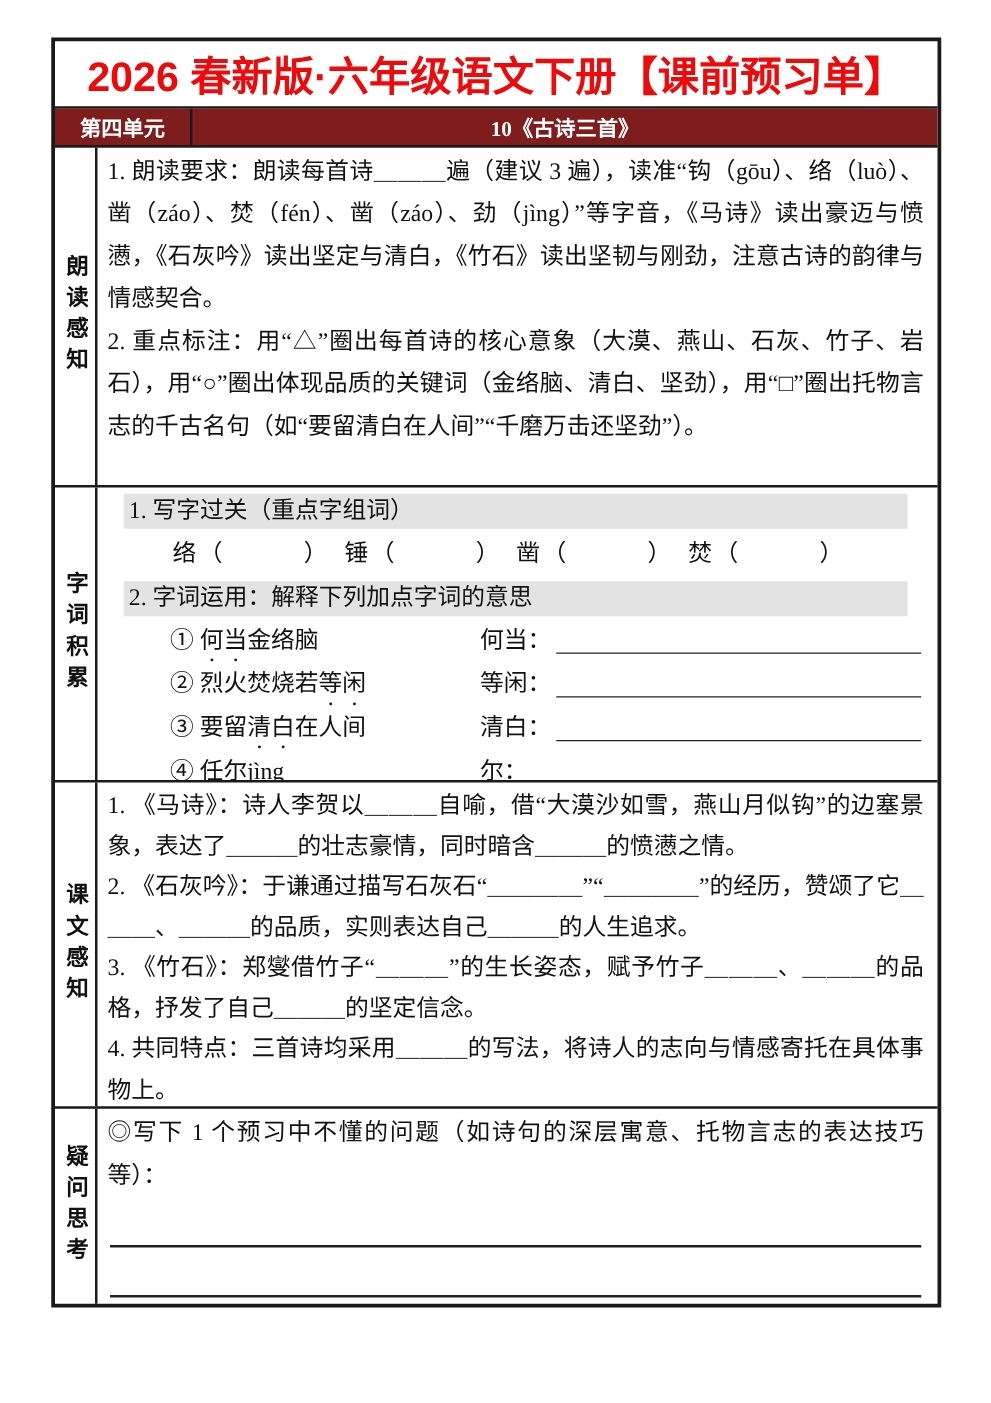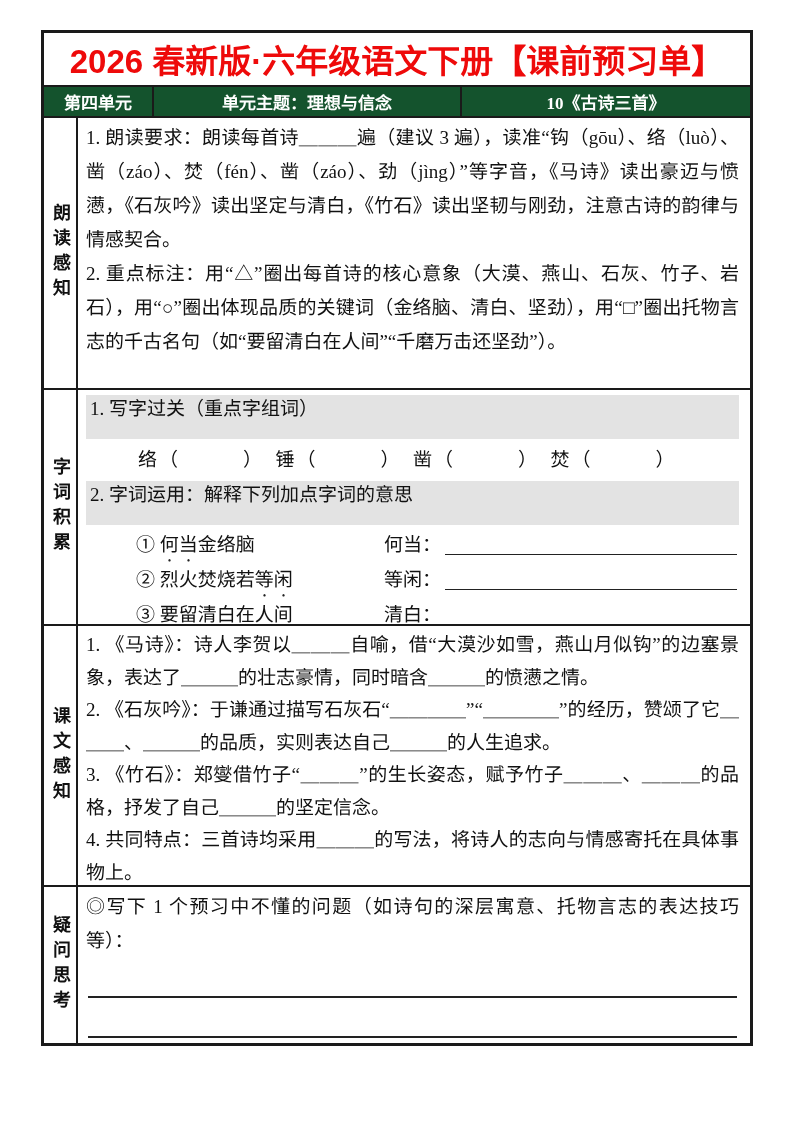--- a/index.html
+++ b/index.html
@@ -30,21 +30,21 @@
     font-weight: 900;
     font-size: 33px;
     color: #ee0a0a;
     white-space: nowrap;
     letter-spacing: 0px;
   }
   
   .info-bar {
     height: 31px;
     display: flex;
-    background: #14532d;
+    background: #7f1d1d;
     border-bottom: 2px solid #1a1a1a;
     font-family: "Liberation Sans", sans-serif;
     font-weight: bold;
     font-size: 17px;
     color: #ffffff;
   }
   .info-cell {
     display: flex; align-items: center; justify-content: center;
     white-space: nowrap;
   }
@@ -90,23 +90,23 @@
     min-width: 40px;
     border-bottom: 1.5px solid #222;
     align-self: flex-end;
     margin: 0 2px 7px 4px;
     height: 2px;
   }
   
   .band {
     background: #e3e3e3;
     line-height: 28px;
-    height: 44px;
+    height: 28px;
     padding-left: 4px;
-    margin: 2px 0;
+    margin: 2px 13px;
     white-space: nowrap;
   }
   .char-row {
     line-height: 38px;
     height: 38px;
     margin-left: 52px;
     letter-spacing: 2px;
     white-space: nowrap;
   }
   .word-row {
@@ -138,21 +138,20 @@
 <body>
 
 <div class="sheet">
 
   <div class="title-row">
     <span class="title-text">2026 春新版·六年级语文下册【课前预习单】</span>
   </div>
 
   <div class="info-bar">
     <div class="info-cell c1">第四单元</div>
-    <div class="info-cell c2">单元主题：理想与信念</div>
     <div class="info-cell c3">10《古诗三首》</div>
   </div>
 
   <div class="section s1">
     <div class="sec-label">朗读感知</div>
     <div class="sec-content">
       <p>1. 朗读要求：朗读每首诗＿＿＿遍（建议 3 遍），读准“钩（gōu）、络（luò）、凿（záo）、焚（fén）、凿（záo）、劲（jìng）”等字音，《马诗》读出豪迈与愤懑，《石灰吟》读出坚定与清白，《竹石》读出坚韧与刚劲，注意古诗的韵律与情感契合。</p>
       <p>2. 重点标注：用“△”圈出每首诗的核心意象（大漠、燕山、石灰、竹子、岩石），用“○”圈出体现品质的关键词（金络脑、清白、坚劲），用“□”圈出托物言志的千古名句（如“要留清白在人间”“千磨万击还坚劲”）。</p>
     </div>
   </div>

